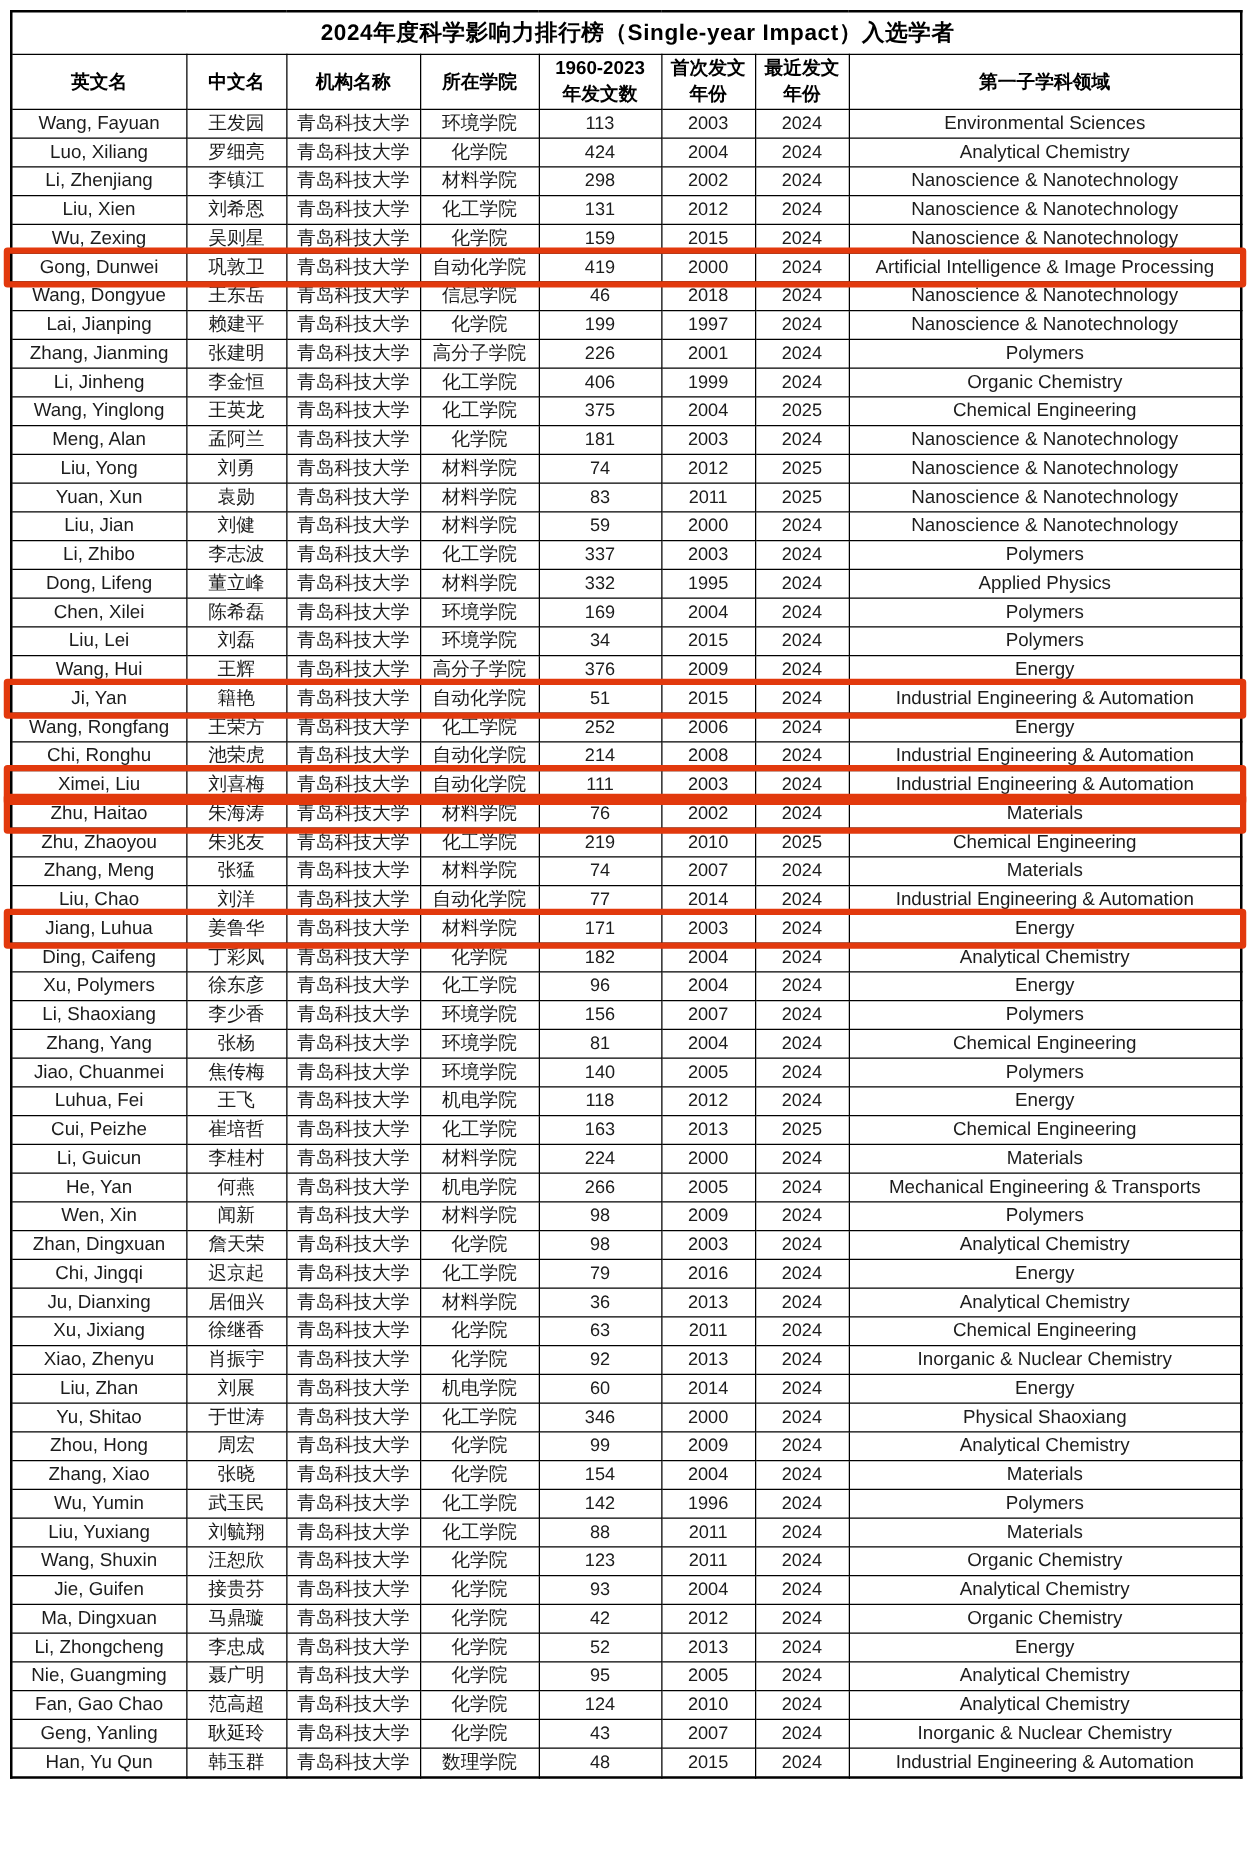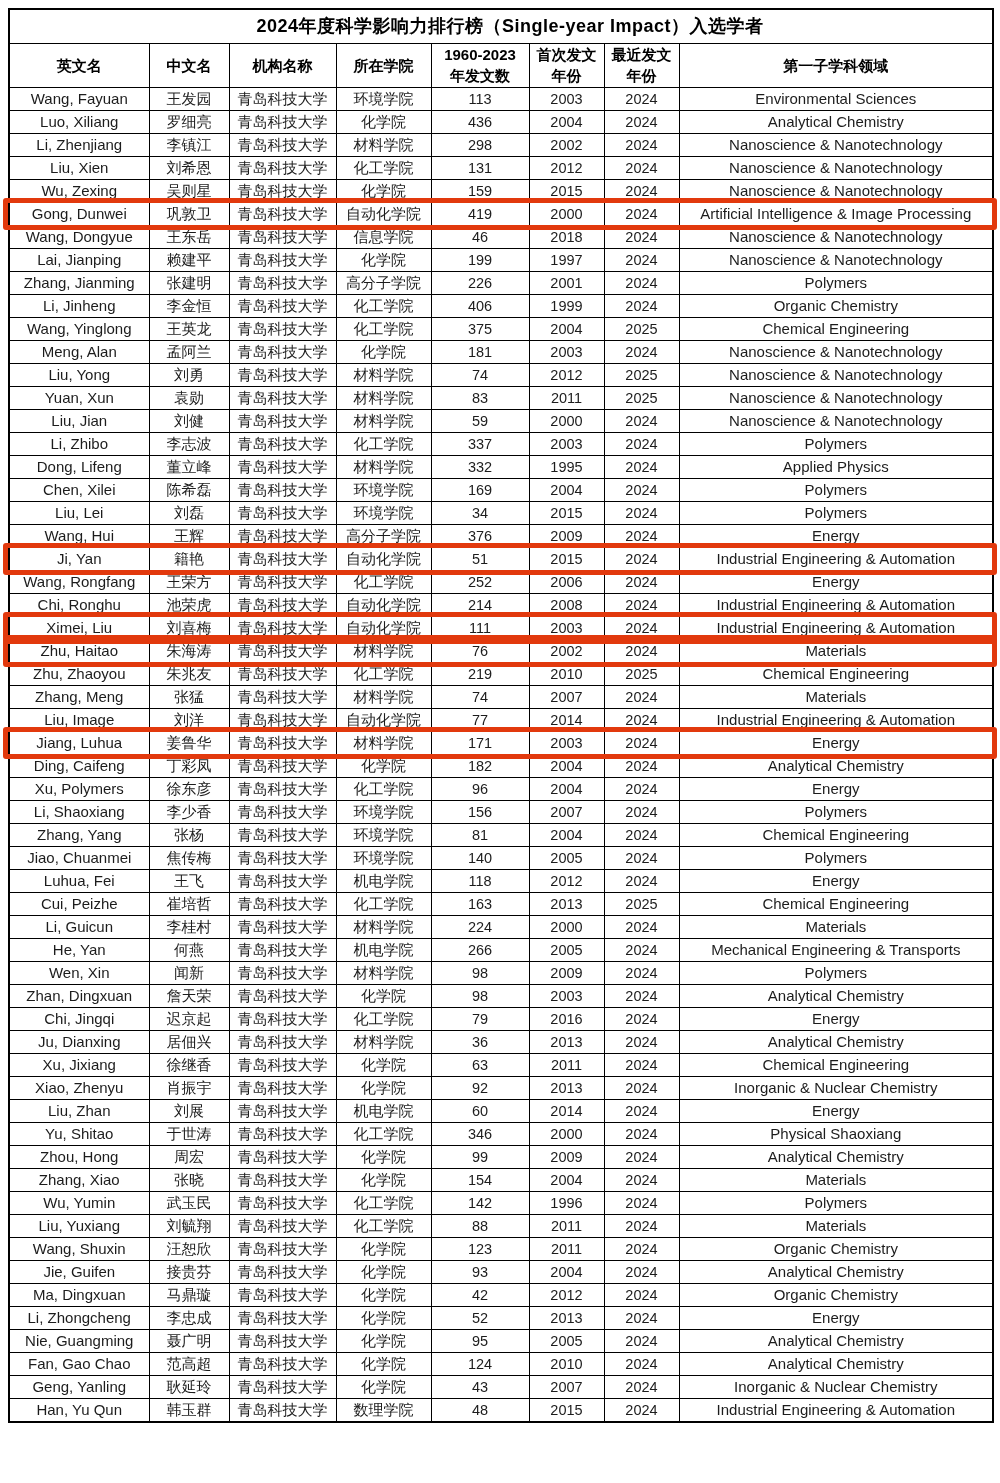--- a/index.html
+++ b/index.html
@@ -111,21 +111,21 @@
     <td class="num">113</td>
     <td class="num">2003</td>
     <td class="num">2024</td>
     <td>Environmental Sciences</td>
   </tr>
           <tr>
     <td>Luo, Xiliang</td>
     <td>罗细亮</td>
     <td>青岛科技大学</td>
     <td>化学院</td>
-    <td class="num">436</td>
+    <td class="num">424</td>
     <td class="num">2004</td>
     <td class="num">2024</td>
     <td>Analytical Chemistry</td>
   </tr>
           <tr>
     <td>Li, Zhenjiang</td>
     <td>李镇江</td>
     <td>青岛科技大学</td>
     <td>材料学院</td>
     <td class="num">298</td>
@@ -367,21 +367,21 @@
     <td>Zhang, Meng</td>
     <td>张猛</td>
     <td>青岛科技大学</td>
     <td>材料学院</td>
     <td class="num">74</td>
     <td class="num">2007</td>
     <td class="num">2024</td>
     <td>Materials</td>
   </tr>
           <tr class="hl">
-    <td>Liu, Image</td>
+    <td>Liu, Chao</td>
     <td>刘洋</td>
     <td>青岛科技大学</td>
     <td>自动化学院</td>
     <td class="num">77</td>
     <td class="num">2014</td>
     <td class="num">2024</td>
     <td>Industrial Engineering &amp; Automation</td>
   </tr>
           <tr>
     <td>Jiang, Luhua</td>

